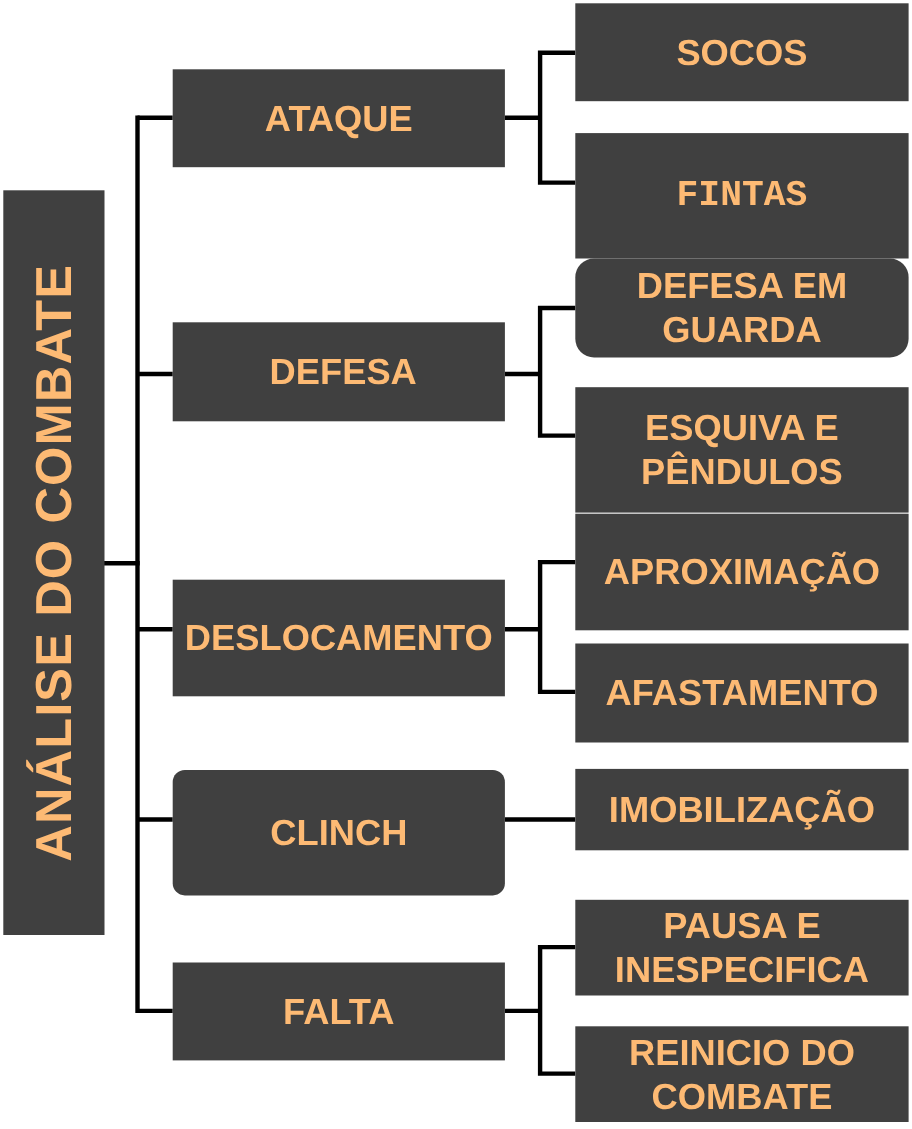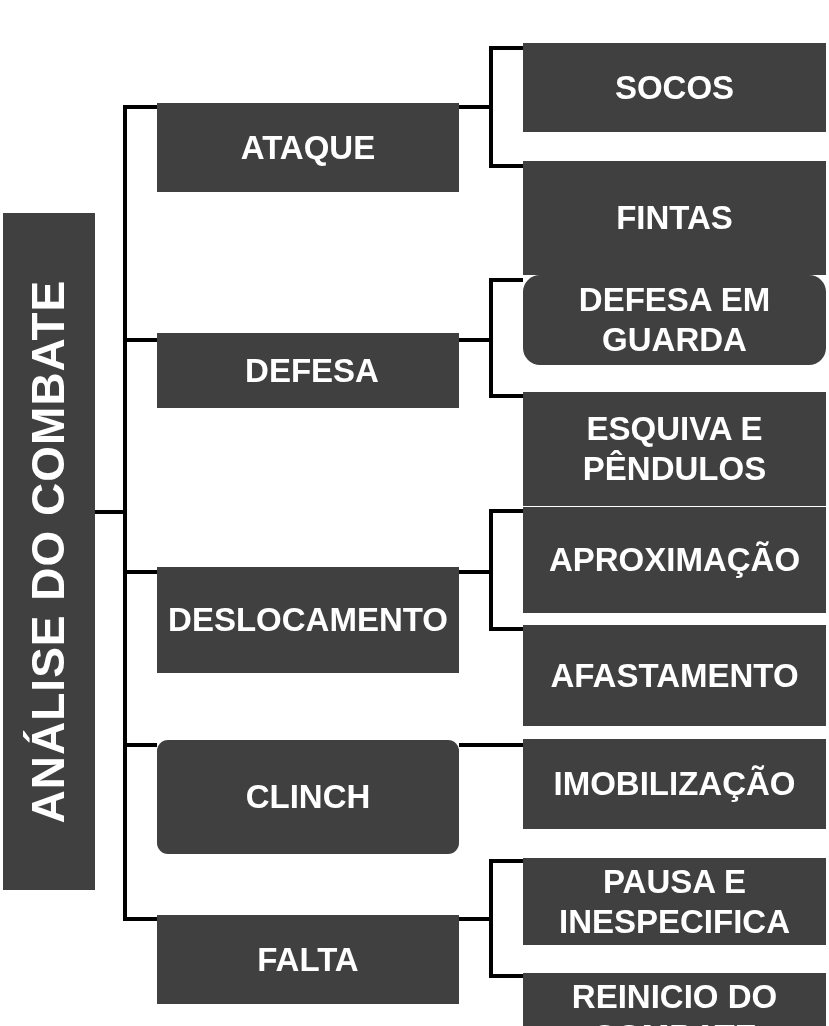--- a/index.html
+++ b/index.html
@@ -18,62 +18,61 @@
   .connectors {
     position: absolute;
     top: 0;
     left: 0;
     width: 829px;
     height: 1026px;
   }
   .node {
     position: absolute;
     background: #404040;
-    color: #ffffff;
+    color: #fdba74;
     display: flex;
     align-items: center;
     justify-content: center;
     text-align: center;
     font-weight: bold;
     font-size: 33px;
     line-height: 1.2;
     letter-spacing: 0px;
     padding: 0 8px;
     box-sizing: border-box;
-    margin-top: 40px;
   }
   .root {
     left: 3px;
     top: 173px;
     width: 92px;
     height: 677px;
     padding: 0;
   }
   .root .vtext {
     transform: rotate(-90deg);
     white-space: nowrap;
     font-size: 46px;
     letter-spacing: 1px;
   }
   .mid   { left: 157px; width: 302px; }
   .child { left: 523px; width: 303px; }
 
   .m0 { top: 63px;  height: 89px; }
-  .m1 { top: 293px; height: 75px; padding-left: 16px; }
+  .m1 { top: 293px; height: 90px; padding-left: 16px; }
   .m2 { top: 527px; height: 106px; }
   .m3 { top: 700px; height: 114px; border-radius: 11px; }
   .m4 { top: 875px; height: 89px; }
 
   .c0 { top: 3px;   height: 89px; }
-  .c1 { top: 121px; height: 114px; }
+  .c1 { top: 121px; height: 114px; font-family: Liberation Mono, monospace; }
   .c2 { top: 235px; height: 90px; border-radius: 17px; }
   .c3 { top: 352px; height: 114px; }
   .c4 { top: 467px; height: 106px; }
-  .c5 { top: 585px; height: 101px; text-align: center; }
-  .c6 { top: 699px; height: 90px; }
+  .c5 { top: 585px; height: 90px; text-align: center; }
+  .c6 { top: 699px; height: 74px; }
   .c7 { top: 818px; height: 87px; }
   .c8 { top: 933px; height: 87px; }
 </style>
 </head>
 <body>
 
 <div class="canvas">
 
   <svg class="connectors" viewBox="0 0 829 1026" xmlns="http://www.w3.org/2000/svg">
     <g stroke="#000000" stroke-width="4" fill="none">

